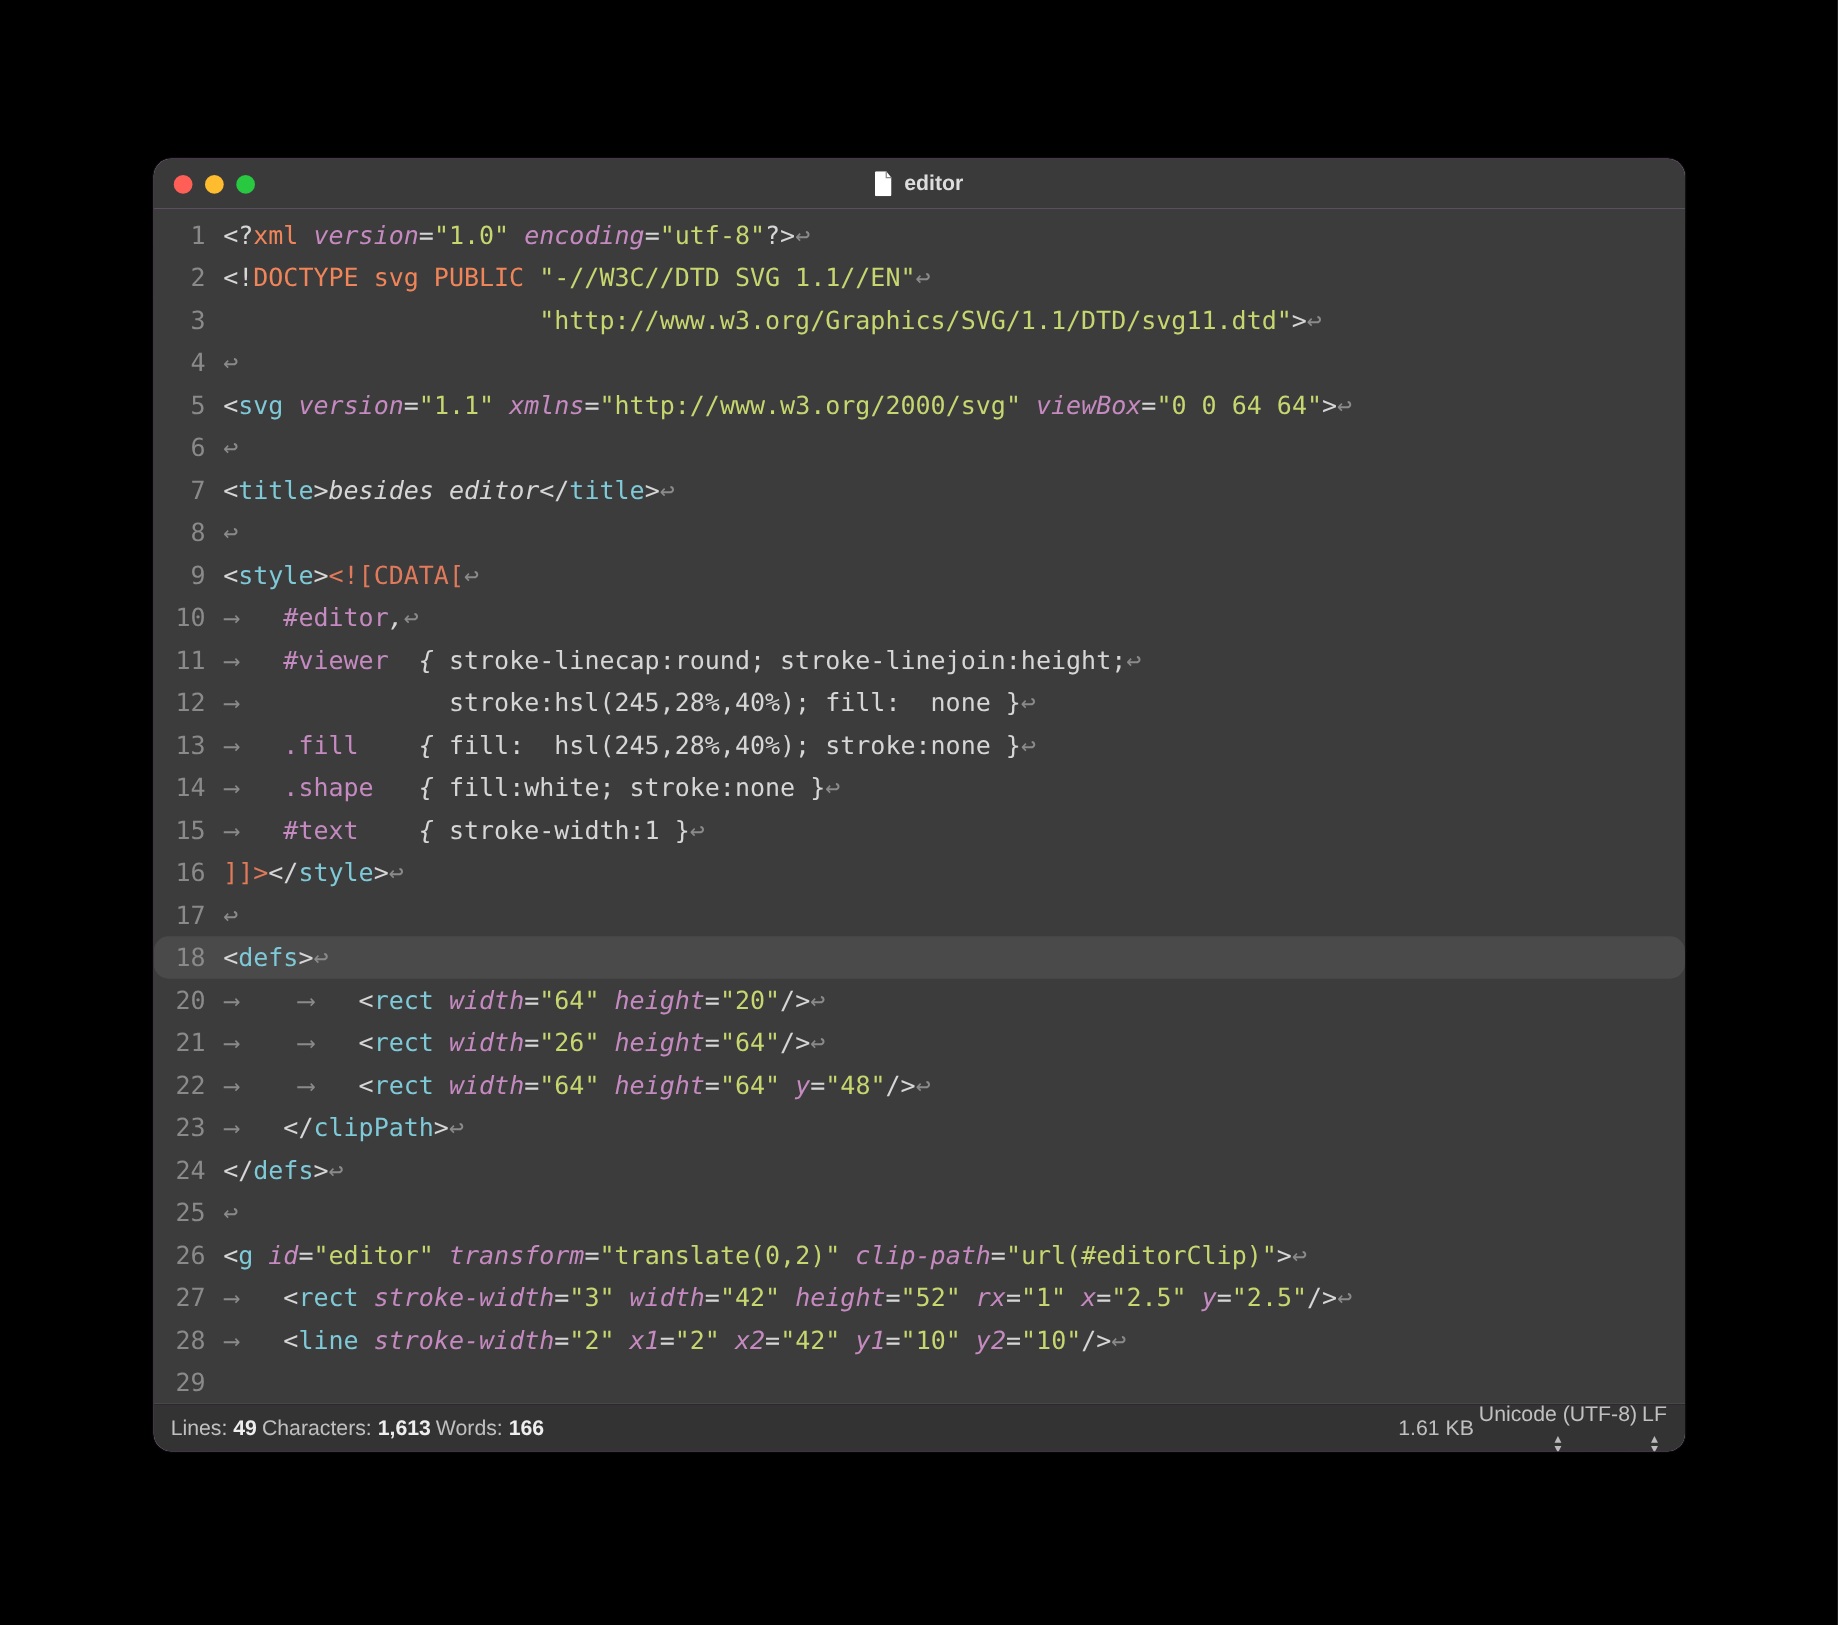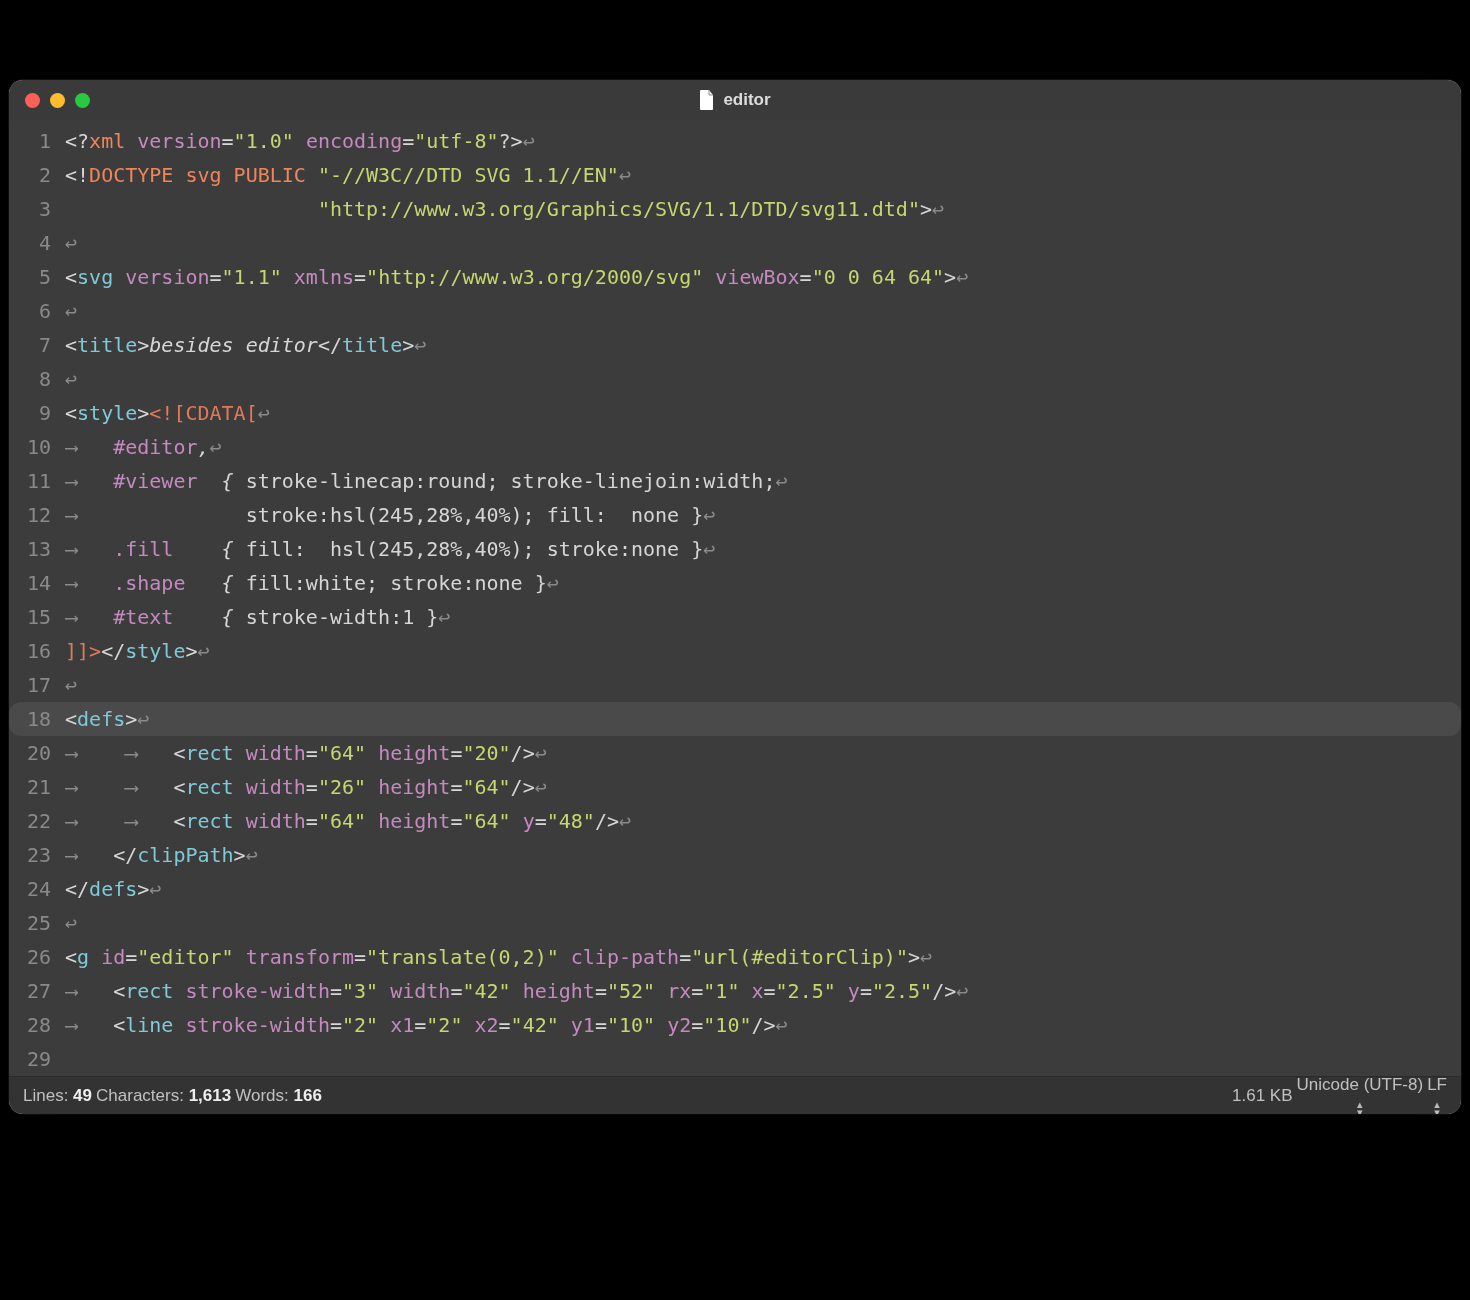--- a/index.html
+++ b/index.html
@@ -7,25 +7,26 @@
     background: #000;
     width: 1470px;
     height: 1300px;
     font-family: "SF Mono", Menlo, Monaco, Consolas, monospace;
     display: flex;
     align-items: flex-start;
     justify-content: center;
     padding-top: 80px;
   }
   .window {
-    width: 1452px;
+    width: 1225px;
     background: #f0abfc;
     border-radius: 14px;
     overflow: hidden;
     box-shadow: 0 30px 80px rgba(0,0,0,0.6), 0 0 0 1px rgba(255,255,255,0.08);
+    margin-top: 47px;
   }
   .titlebar {
     height: 40px;
     background: #3a3a3a;
     display: flex;
     align-items: center;
     padding: 0 16px;
     position: relative;
   }
   .traffic {
@@ -69,21 +70,21 @@
     text-align: right;
     padding-right: 14px;
     color: #8a8a8a;
     user-select: none;
     font-weight: 500;
   }
   .code { flex: 1; overflow: hidden; }
   .tok-default { color: #d6d6d6; font-style: italic; }
   .tok-bracket { color: #d6d6d6; }
   .tok-tag { color: #7fcad8; }
-  .tok-attr { color: #c58ac0; }
+  .tok-attr { color: #c58ac0; font-style: italic; }
   .tok-string { color: #c7d66f; }
   .tok-decl { color: #f0855a; }
   .tok-cdata { color: #e07a5a; }
   .tok-inv { color: #8a8a8a; }
   .tok-op { color: #d6d6d6; }
   .tok-sel { color: #c58ac0; }
   .tok-css { color: #d6d6d6; }
   .statusbar {
     height: 38px;
     background: #333333;
@@ -130,21 +131,21 @@
       <div class="line"><div class="gutter">1</div><div class="code"><span class="tok-bracket">&lt;?</span><span class="tok-decl">xml </span><span class="tok-attr">version</span><span class="tok-op">=</span><span class="tok-string">"1.0"</span><span class="tok-default"> </span><span class="tok-attr">encoding</span><span class="tok-op">=</span><span class="tok-string">"utf-8"</span><span class="tok-bracket">?&gt;</span><span class="tok-inv">↩</span></div></div>
       <div class="line"><div class="gutter">2</div><div class="code"><span class="tok-bracket">&lt;!</span><span class="tok-decl">DOCTYPE svg PUBLIC </span><span class="tok-string">"-//W3C//DTD SVG 1.1//EN"</span><span class="tok-inv">↩</span></div></div>
       <div class="line"><div class="gutter">3</div><div class="code"><span class="tok-default">                     </span><span class="tok-string">"http://www.w3.org/Graphics/SVG/1.1/DTD/svg11.dtd"</span><span class="tok-bracket">&gt;</span><span class="tok-inv">↩</span></div></div>
       <div class="line"><div class="gutter">4</div><div class="code"><span class="tok-inv">↩</span></div></div>
       <div class="line"><div class="gutter">5</div><div class="code"><span class="tok-bracket">&lt;</span><span class="tok-tag">svg</span><span class="tok-default"> </span><span class="tok-attr">version</span><span class="tok-op">=</span><span class="tok-string">"1.1"</span><span class="tok-default"> </span><span class="tok-attr">xmlns</span><span class="tok-op">=</span><span class="tok-string">"http://www.w3.org/2000/svg"</span><span class="tok-default"> </span><span class="tok-attr">viewBox</span><span class="tok-op">=</span><span class="tok-string">"0 0 64 64"</span><span class="tok-bracket">&gt;</span><span class="tok-inv">↩</span></div></div>
       <div class="line"><div class="gutter">6</div><div class="code"><span class="tok-inv">↩</span></div></div>
       <div class="line"><div class="gutter">7</div><div class="code"><span class="tok-bracket">&lt;</span><span class="tok-tag">title</span><span class="tok-bracket">&gt;</span><span class="tok-default">besides editor</span><span class="tok-bracket">&lt;/</span><span class="tok-tag">title</span><span class="tok-bracket">&gt;</span><span class="tok-inv">↩</span></div></div>
       <div class="line"><div class="gutter">8</div><div class="code"><span class="tok-inv">↩</span></div></div>
       <div class="line"><div class="gutter">9</div><div class="code"><span class="tok-bracket">&lt;</span><span class="tok-tag">style</span><span class="tok-bracket">&gt;</span><span class="tok-cdata">&lt;![CDATA[</span><span class="tok-inv">↩</span></div></div>
       <div class="line"><div class="gutter">10</div><div class="code"><span class="tok-inv">⟶   </span><span class="tok-sel">#editor</span><span class="tok-default">,</span><span class="tok-inv">↩</span></div></div>
-      <div class="line"><div class="gutter">11</div><div class="code"><span class="tok-inv">⟶   </span><span class="tok-sel">#viewer</span><span class="tok-default">  { </span><span class="tok-css">stroke-linecap:round; stroke-linejoin:width;</span><span class="tok-inv">↩</span></div></div>
+      <div class="line"><div class="gutter">11</div><div class="code"><span class="tok-inv">⟶   </span><span class="tok-sel">#viewer</span><span class="tok-default">  { </span><span class="tok-css">stroke-linecap:round; stroke-linejoin:height;</span><span class="tok-inv">↩</span></div></div>
       <div class="line"><div class="gutter">12</div><div class="code"><span class="tok-inv">⟶   </span><span class="tok-default">           </span><span class="tok-css">stroke:hsl(245,28%,40%); fill:  none }</span><span class="tok-inv">↩</span></div></div>
       <div class="line"><div class="gutter">13</div><div class="code"><span class="tok-inv">⟶   </span><span class="tok-sel">.fill</span><span class="tok-default">    { </span><span class="tok-css">fill:  hsl(245,28%,40%); stroke:none }</span><span class="tok-inv">↩</span></div></div>
       <div class="line"><div class="gutter">14</div><div class="code"><span class="tok-inv">⟶   </span><span class="tok-sel">.shape</span><span class="tok-default">   { </span><span class="tok-css">fill:white; stroke:none }</span><span class="tok-inv">↩</span></div></div>
       <div class="line"><div class="gutter">15</div><div class="code"><span class="tok-inv">⟶   </span><span class="tok-sel">#text</span><span class="tok-default">    { </span><span class="tok-css">stroke-width:1 }</span><span class="tok-inv">↩</span></div></div>
       <div class="line"><div class="gutter">16</div><div class="code"><span class="tok-cdata">]]&gt;</span><span class="tok-bracket">&lt;/</span><span class="tok-tag">style</span><span class="tok-bracket">&gt;</span><span class="tok-inv">↩</span></div></div>
       <div class="line"><div class="gutter">17</div><div class="code"><span class="tok-inv">↩</span></div></div>
       <div class="line hl"><div class="gutter">18</div><div class="code"><span class="tok-bracket">&lt;</span><span class="tok-tag">defs</span><span class="tok-bracket">&gt;</span><span class="tok-inv">↩</span></div></div>
       <div class="line"><div class="gutter">20</div><div class="code"><span class="tok-inv">⟶    ⟶   </span><span class="tok-bracket">&lt;</span><span class="tok-tag">rect</span><span class="tok-default"> </span><span class="tok-attr">width</span><span class="tok-op">=</span><span class="tok-string">"64"</span><span class="tok-default"> </span><span class="tok-attr">height</span><span class="tok-op">=</span><span class="tok-string">"20"</span><span class="tok-bracket">/&gt;</span><span class="tok-inv">↩</span></div></div>
       <div class="line"><div class="gutter">21</div><div class="code"><span class="tok-inv">⟶    ⟶   </span><span class="tok-bracket">&lt;</span><span class="tok-tag">rect</span><span class="tok-default"> </span><span class="tok-attr">width</span><span class="tok-op">=</span><span class="tok-string">"26"</span><span class="tok-default"> </span><span class="tok-attr">height</span><span class="tok-op">=</span><span class="tok-string">"64"</span><span class="tok-bracket">/&gt;</span><span class="tok-inv">↩</span></div></div>
       <div class="line"><div class="gutter">22</div><div class="code"><span class="tok-inv">⟶    ⟶   </span><span class="tok-bracket">&lt;</span><span class="tok-tag">rect</span><span class="tok-default"> </span><span class="tok-attr">width</span><span class="tok-op">=</span><span class="tok-string">"64"</span><span class="tok-default"> </span><span class="tok-attr">height</span><span class="tok-op">=</span><span class="tok-string">"64"</span><span class="tok-default"> </span><span class="tok-attr">y</span><span class="tok-op">=</span><span class="tok-string">"48"</span><span class="tok-bracket">/&gt;</span><span class="tok-inv">↩</span></div></div>

